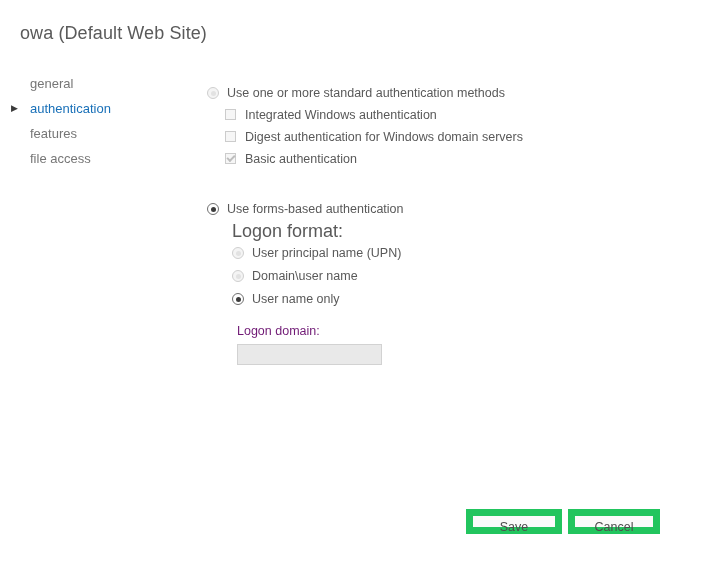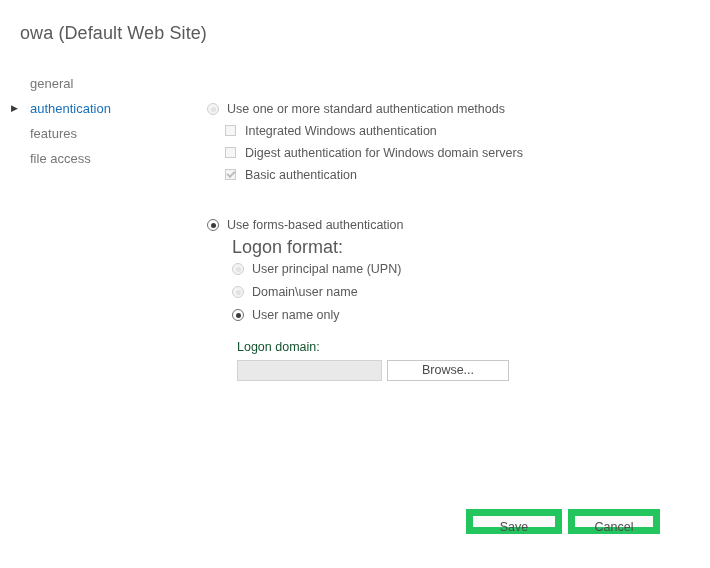--- a/index.html
+++ b/index.html
@@ -60,21 +60,20 @@
     font-size: 9px;
     color: #3a3a3a;
   }
 
   
   .panel {
     position: absolute;
     left: 207px;
     top: 85px;
     width: 470px;
-    margin-top: 16px;
   }
 
   .opt-row {
     position: relative;
     min-height: 18px;
     line-height: 17px;
     font-size: 12.5px;
     color: #595959;
   }
   .opt-row .lbl {
@@ -159,21 +158,21 @@
     margin-top: 4px;
     font-size: 18px;
     color: #595959;
     line-height: 17px;
   }
 
   .field-label {
     padding-left: 30px;
     margin-top: 14px;
     font-size: 12.5px;
-    color: #14532d;
+    color: #701a75;
     line-height: 17px;
   }
 
   .field-row {
     position: relative;
     padding-left: 30px;
     margin-top: 4px;
     height: 22px;
   }
   .text-input {
@@ -300,21 +299,20 @@
 
   <div class="opt-row lvl1b">
     <span class="radio checked"></span>
     <span class="lbl">User name only</span>
   </div>
 
   <div class="field-label">Logon domain:</div>
 
   <div class="field-row">
     <input class="text-input" type="text" value="" style="">
-    <button class="browse-btn">Browse...</button>
   </div>
 
 </div>
 
 <div class="footer">
   <button class="foot-btn" id="save-button">Save</button>
   <button class="foot-btn" id="cancel-button">Cancel</button>
 </div>
 
 </body></html>

